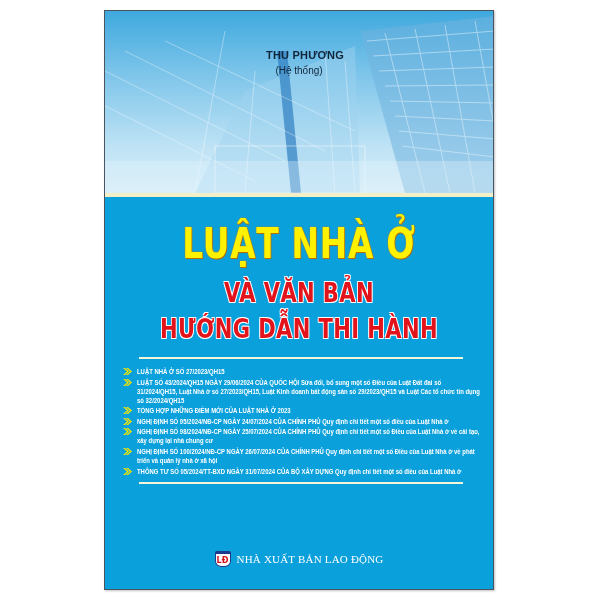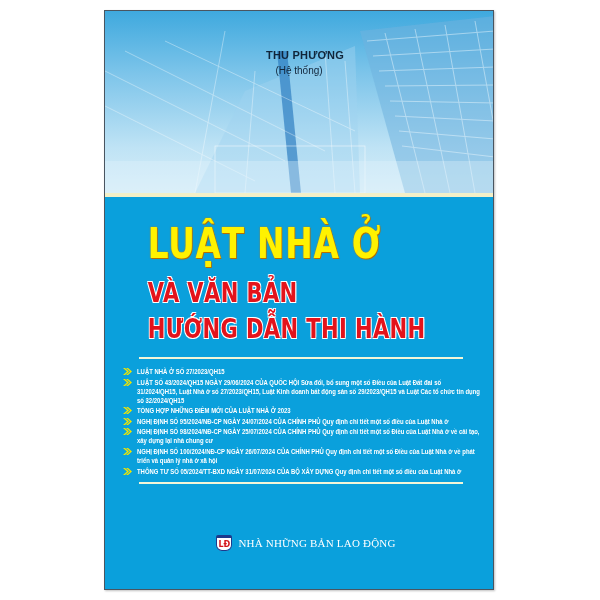--- a/index.html
+++ b/index.html
@@ -23,21 +23,21 @@
     .photo-strip {
       position: absolute; left: 0; top: 182px; width: 100%; height: 4px;
       background: #f3f0c8;
     }
     .author {
       position: absolute; top: 38px; left: 0; width: 100%; text-align: center;
       color: #10253a;
     }
     .author .name { font-weight: bold; font-size: 11px; letter-spacing: 0.2px; padding-left: 12px; }
     .author .note { font-size: 10px; margin-top: 4px; }
-    .titles { position: absolute; top: 210px; left: 0; width: 100%; text-align: left; }
+    .titles { position: absolute; top: 210px; left: 0; width: 100%; text-align: center; }
     .title-main {
       font-family: "DejaVu Sans", sans-serif; font-weight: bold; font-size: 42px;
       color: #fff200; letter-spacing: 1px; line-height: 46px;
       transform: scaleX(0.78); transform-origin: center;
       text-shadow: 0 0 2px #c77a00, 1px 1px 0 #b06a00;
     }
     .title-sub {
       font-family: "DejaVu Sans", sans-serif; font-weight: bold; font-size: 27px;
       color: #e3131b; line-height: 36px; letter-spacing: 0.5px;
       transform: scaleX(0.78); transform-origin: center;
@@ -50,22 +50,22 @@
       position: absolute; left: 18px; top: 356px; width: 360px;
       color: #ffffff; font-size: 6.6px; font-weight: bold; line-height: 9px;
       font-family: "Liberation Sans", sans-serif;
     }
     .item { position: relative; padding-left: 14px; margin-bottom: 1.6px; }
     .bullet {
       position: absolute; left: 0; top: 1px; width: 9px; height: 7px;
     }
     .item-text { display: block; transform: scaleX(0.9); transform-origin: left; width: 111%; }
     .publisher {
-      position: absolute; top: 524px; left: 0; width: 100%;
-      display: flex; justify-content: center; align-items: center; gap: 6px; margin-left: 7px;
+      position: absolute; top: 540px; left: 0; width: 100%;
+      display: flex; justify-content: center; align-items: center; gap: 6px;
     }
     .logo {
       width: 16px; height: 16px; background: #fff; border: 1px solid #1c3a8c;
       border-radius: 2px 2px 6px 6px; box-sizing: border-box;
       display: flex; align-items: center; justify-content: center;
       font-family: "DejaVu Sans", sans-serif; font-weight: bold; font-size: 8px; color: #d3141a;
       border-top: 3px solid #1c3a8c;
     }
     .publisher-name {
       font-family: "Liberation Serif", serif; font-size: 11px; color: #ffffff; letter-spacing: 0.2px;
@@ -166,15 +166,15 @@
           <path d="M0 0 L4 3.5 L0 7 L2 7 L6 3.5 L2 0 Z M3 0 L7 3.5 L3 7 L5 7 L9 3.5 L5 0 Z" fill="#f2e600"></path>
         </svg>
       <span class="item-text">THÔNG TƯ SỐ 05/2024/TT-BXD NGÀY 31/07/2024 CỦA BỘ XÂY DỰNG Quy định chi tiết một số điều của Luật Nhà ở</span>
     </div>
   </div>
 
   <div class="sep" style="top:471px"></div>
 
   <div class="publisher">
     <div class="logo">LĐ</div>
-    <div class="publisher-name">NHÀ NHỮNG BẢN LAO ĐỘNG</div>
+    <div class="publisher-name">NHÀ XUẤT BẢN LAO ĐỘNG</div>
   </div>
 </div>
 
 </body></html>

